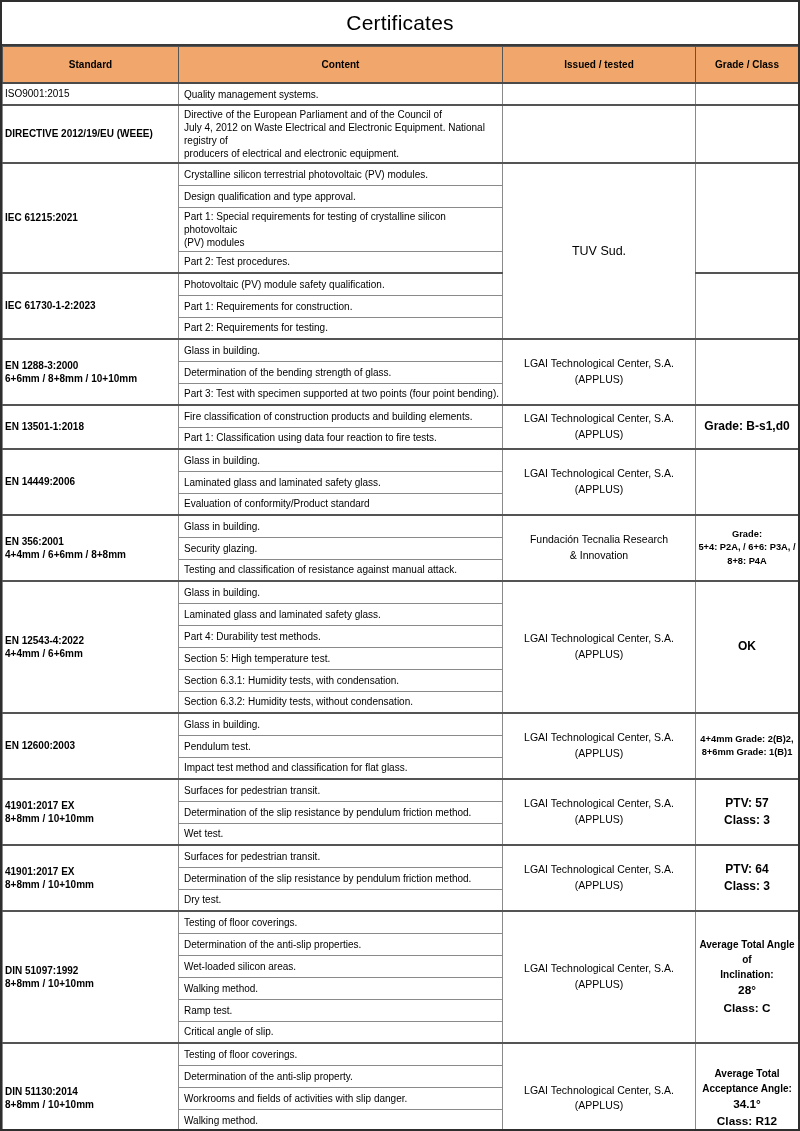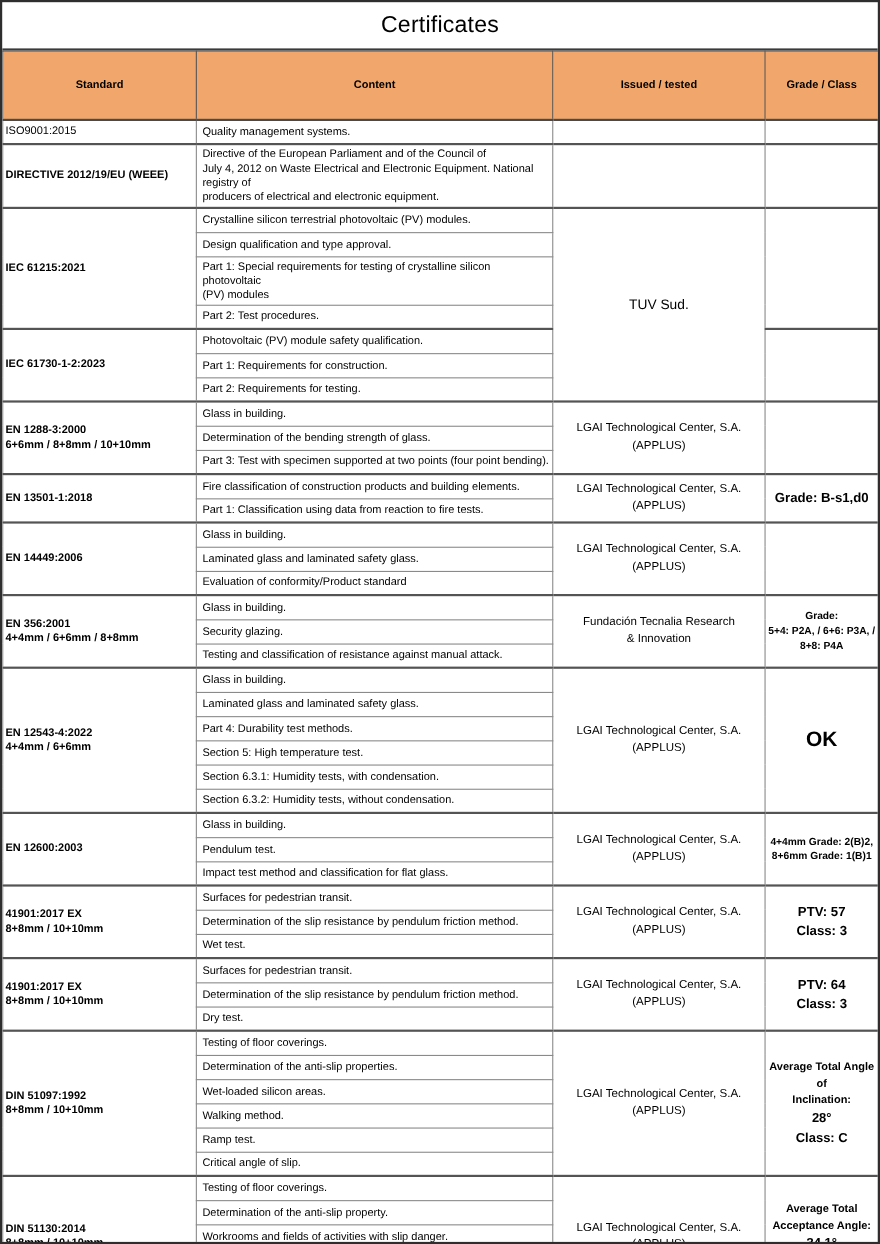--- a/index.html
+++ b/index.html
@@ -4,32 +4,32 @@
 <style>
   html,body{margin:0;padding:0;background:#ffffff;}
   body{width:800px;height:1131px;font-family:"Liberation Sans",sans-serif;color:#000;}
   .page{box-sizing:border-box;width:800px;height:1131px;border:2px solid #2e2e2e;display:flex;flex-direction:column;overflow:hidden;background:#fff;}
   .title{flex:none;height:42px;display:flex;align-items:center;justify-content:center;font-size:21px;letter-spacing:.2px;border-bottom:2px solid #3a3a3a;}
   table{width:100%;height:1083px;border-collapse:collapse;table-layout:fixed;}
   col.c-standard{width:176px;}
   col.c-content{width:324px;}
   col.c-issued{width:193px;}
   col.c-grade{width:103px;}
-  th{background:#F1A76B;font-size:10px;font-weight:bold;height:23px;border:1px solid #565656;border-bottom:2px solid #4a4a4a;padding:19px;}
+  th{background:#F1A76B;font-size:10px;font-weight:bold;height:23px;border:1px solid #565656;border-bottom:2px solid #4a4a4a;padding:6px;}
   td{border:1px solid #8a8a8a;vertical-align:middle;padding:1px 2px;}
   tr.sec > td{border-top:2px solid #545454;}
   tr{height:22px;}
   .std{font-size:10px;font-weight:bold;text-align:left;line-height:1.35;}
   .std.reg{font-weight:normal;}
   .cnt{font-size:10px;text-align:left;padding:2px 3px 2px 5px;line-height:1.3;}
   .iss{font-size:10.5px;font-weight:normal;text-align:center;line-height:1.5;}
   .iss.tuv{font-size:12.5px;}
   .grd{font-weight:bold;text-align:center;line-height:1.45;}
   .grd.lg{font-size:12px;}
-  .grd.xl{font-size:19px;}
+  .grd.xl{font-size:12px;}
   .grd.sm{font-size:9.3px;line-height:1.4;}
   .grd.din{font-size:10px;line-height:1.5;}
   .grd.din div:nth-child(n+3){font-size:11.8px;}
 </style>
 </head>
 <body>
 
 <div class="page">
   <div class="title">Certificates</div>
   <table>
@@ -151,21 +151,21 @@
           <td class="iss" rowspan="2">
             <div>LGAI Technological Center, S.A.</div>
             <div>(APPLUS)</div>
           </td>
           <td class="grd lg" rowspan="2">
             <div>Grade: B-s1,d0</div>
           </td>
         </tr>
         <tr>
           <td class="cnt">
-            <div>Part 1: Classification using data from reaction to fire tests.</div>
+            <div>Part 1: Classification using data four reaction to fire tests.</div>
           </td>
         </tr>
         <tr class="sec">
           <td class="std" rowspan="3">
             <div>EN 14449:2006</div>
           </td>
           <td class="cnt">
             <div>Glass in building.</div>
           </td>
           <td class="iss" rowspan="3">

